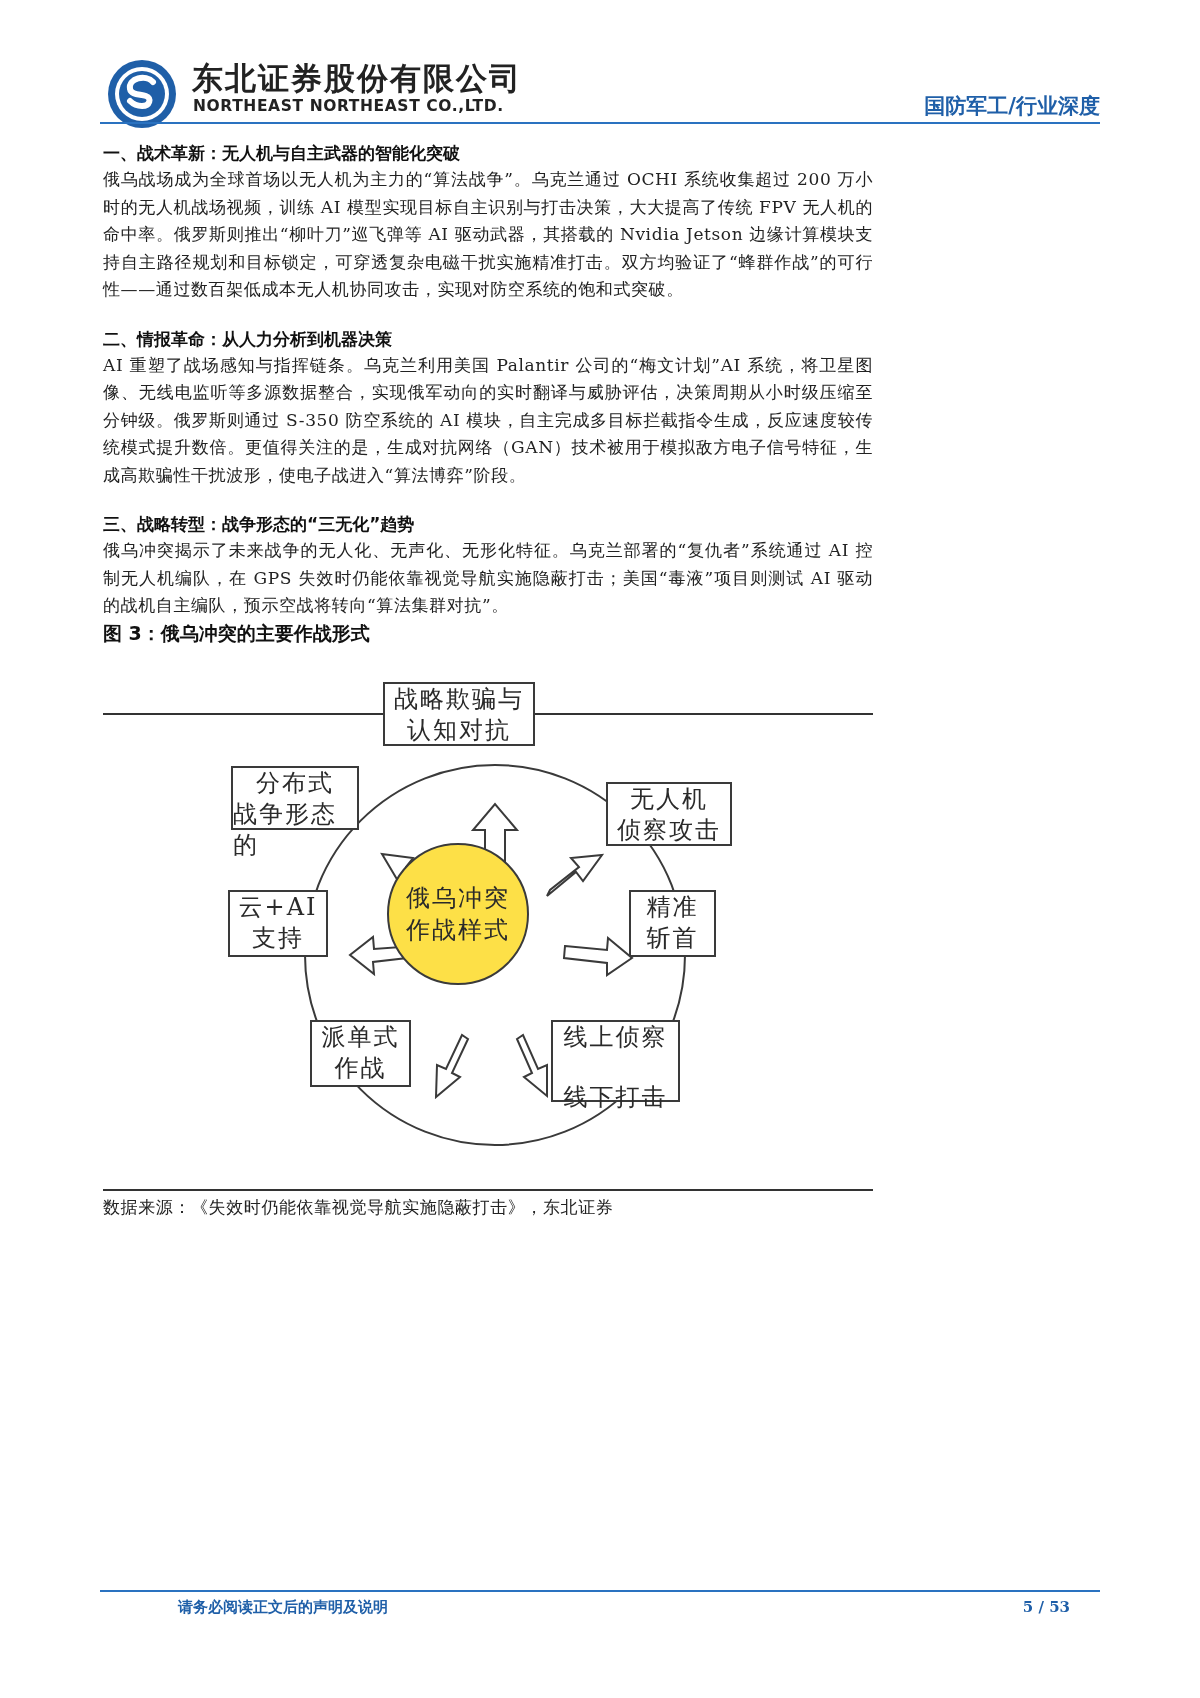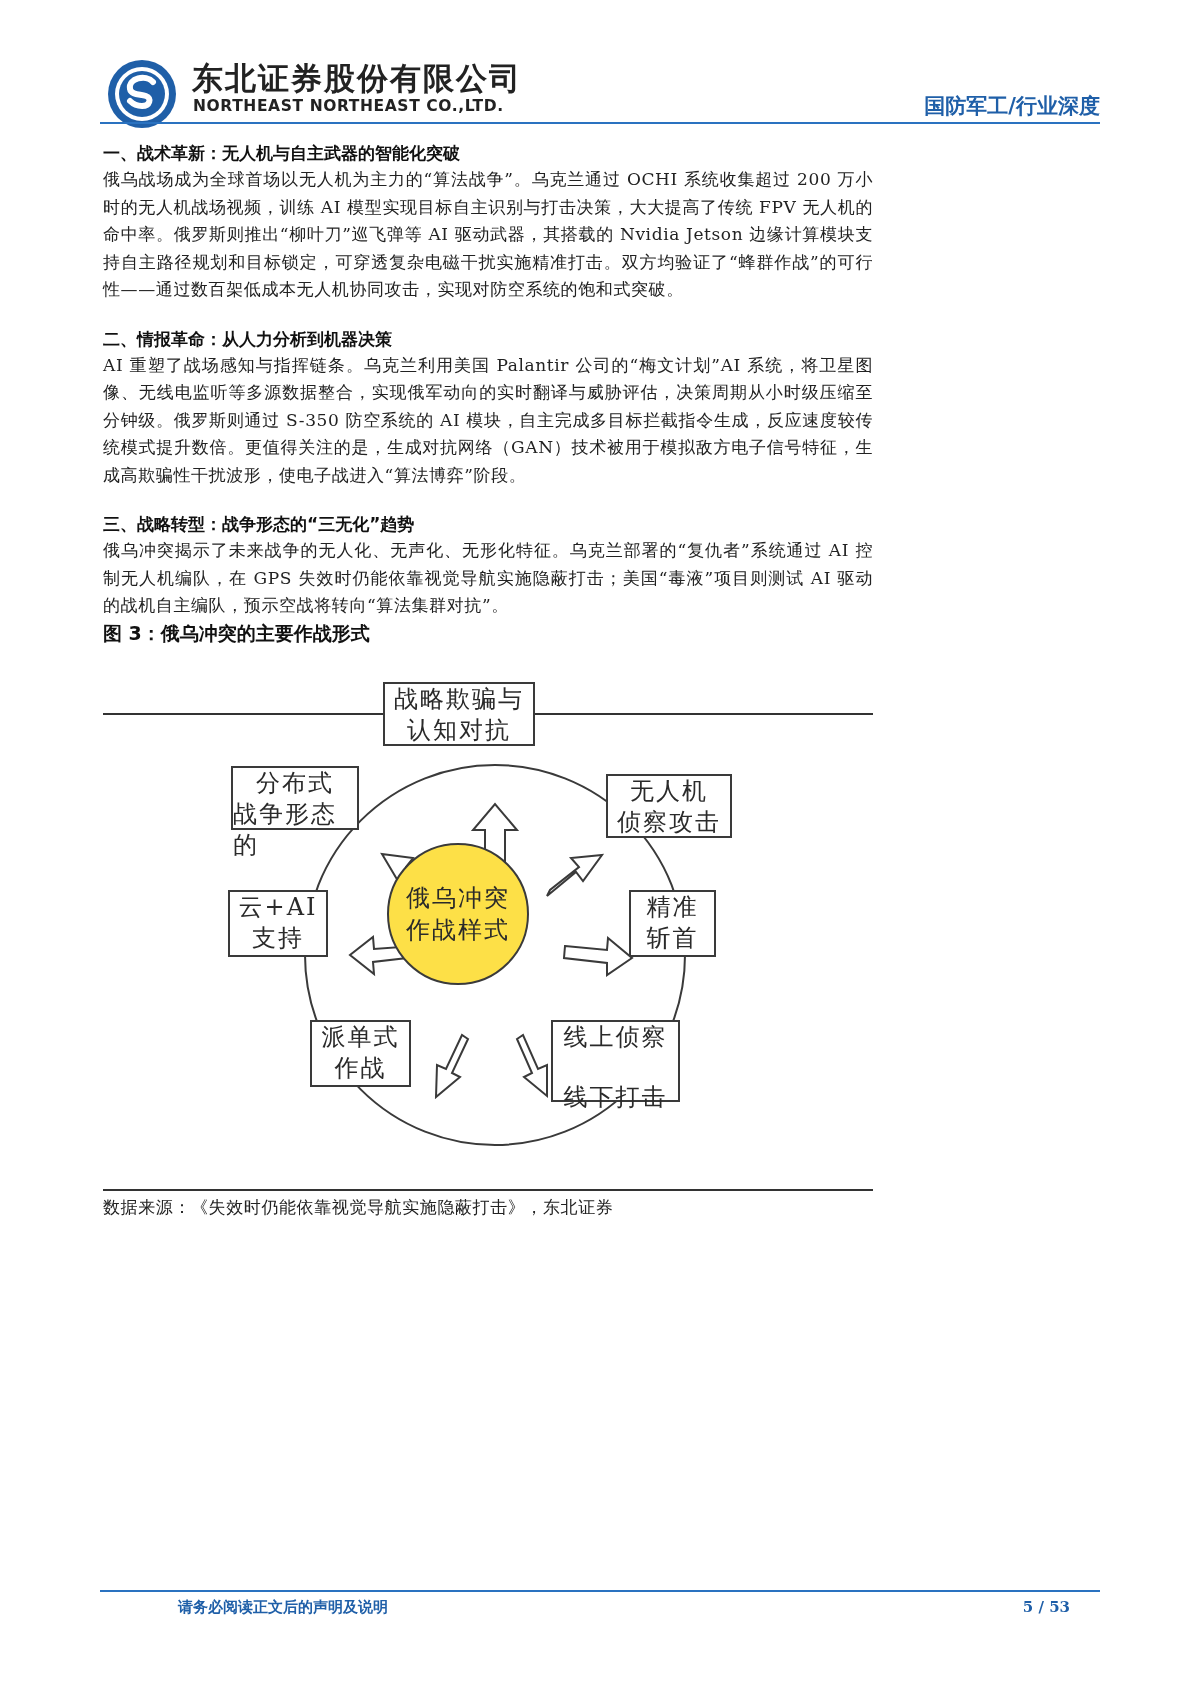--- a/index.html
+++ b/index.html
@@ -86,21 +86,21 @@
   </div>
 
   <div class="box" style="left:143px;top:-48px;width:152px;height:64px;">
     <span>战略欺骗与</span>
     <span>认知对抗</span>
   </div>
   <div class="box" style="left:-9px;top:36px;width:128px;height:64px;">
     <span>分布式</span>
     <span>战争形态的</span>
   </div>
-  <div class="box" style="left:366px;top:44px;width:126px;height:64px;">
+  <div class="box" style="left:366px;top:52px;width:126px;height:64px;">
     <span>无人机</span>
     <span>侦察攻击</span>
   </div>
   <div class="box" style="left:-12px;top:160px;width:100px;height:67px;">
     <span>云+AI</span>
     <span>支持</span>
   </div>
   <div class="box" style="left:389px;top:160px;width:87px;height:67px;">
     <span>精准</span>
     <span>斩首</span>

